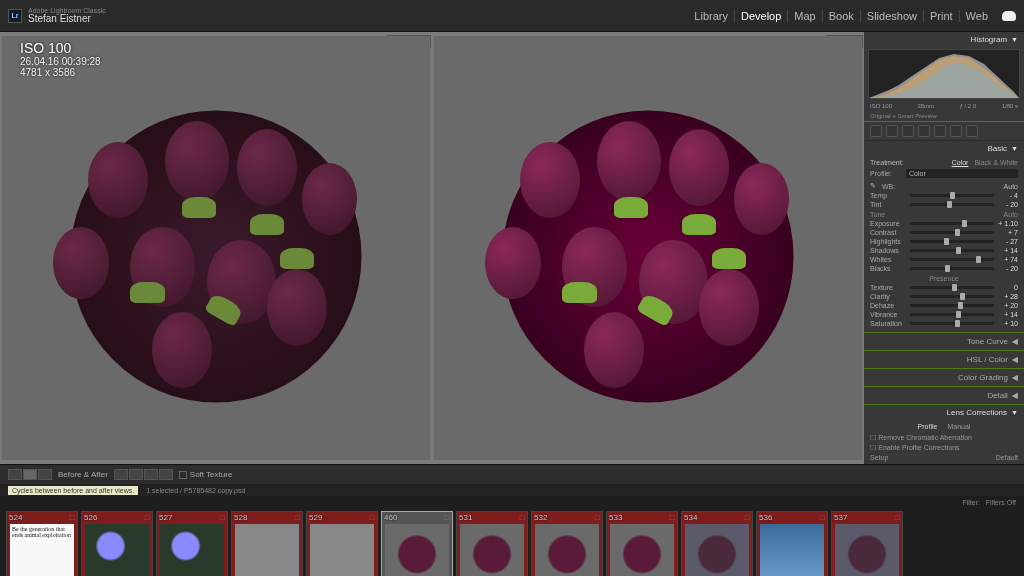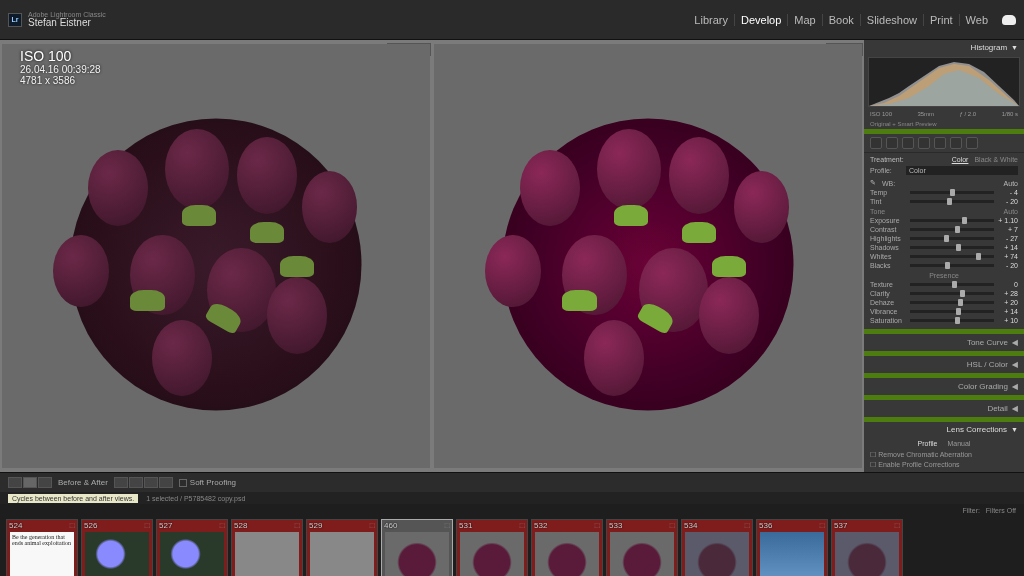--- a/index.html
+++ b/index.html
@@ -1,18 +1,18 @@
 <!DOCTYPE html>
 <html><head>
 <meta charset="utf-8">
 <style>
   * { margin: 0; padding: 0; box-sizing: border-box; font-family: "Helvetica Neue", Arial, sans-serif; }
   body { background: #1a1a1a; color: #ccc; width: 1024px; height: 576px; overflow: hidden; font-size: 9px; }
 
-  .topbar { height: 40px; background: #2a2a2a; display: flex; align-items: center; padding: 0 8px; border-bottom: 1px solid #111; }
+  .topbar { height: 32px; background: #2a2a2a; display: flex; align-items: center; padding: 0 8px; border-bottom: 1px solid #111; }
   .topbar .brand { display: flex; align-items: center; gap: 6px; flex: 1; }
   .topbar .brand .logo { width: 14px; height: 14px; background: #0d1b2a; border: 1px solid #555; display: flex; align-items: center; justify-content: center; font-size: 7px; font-weight: bold; color: #9cf; }
   .topbar .brand .info { display: flex; flex-direction: column; line-height: 1; }
   .topbar .brand .app { font-size: 7px; color: #888; }
   .topbar .brand .user { font-size: 10px; color: #ddd; }
   .topbar .modules { display: flex; gap: 0; font-size: 11px; }
   .topbar .modules span { padding: 0 6px; color: #bbb; cursor: pointer; border-right: 1px solid #444; }
   .topbar .modules span.active { color: #fff; font-weight: 500; }
   .topbar .modules span:last-of-type { border-right: none; }
   .topbar .cloud { width: 14px; height: 10px; background: #eee; border-radius: 5px 5px 3px 3px; margin-left: 8px; }
@@ -29,21 +29,21 @@
   .photo .bowl { position: absolute; left: 50%; top: 52%; transform: translate(-50%,-50%); width: 68%; aspect-ratio: 1; border-radius: 50%; background: radial-gradient(circle at 50% 50%, #3a1a2a 0%, #2a0f1a 60%, #1a0a12 100%); }
   .photo.after .bowl { background: radial-gradient(circle at 50% 50%, #5a1a3a 0%, #3a0f2a 60%, #2a0a1a 100%); filter: saturate(1.4) contrast(1.15); }
   .photo .fruit { position: absolute; border-radius: 50%; background: radial-gradient(circle at 35% 30%, #6b2848, #3a1528); }
   .photo.after .fruit { background: radial-gradient(circle at 35% 30%, #8b2858, #4a1530); }
   .photo .leaf { position: absolute; width: 8%; height: 5%; background: #6a8a3a; border-radius: 40% 40% 20% 20%; }
   .photo.after .leaf { background: #7aaa3a; }
   .photo .floor { position:absolute; inset:0; background: repeating-linear-gradient(0deg, rgba(0,0,0,0.08) 0 40px, transparent 40px 80px), repeating-linear-gradient(90deg, rgba(0,0,0,0.08) 0 40px, transparent 40px 80px), #757575; z-index:-1;}
   .photo.after .floor { background: repeating-linear-gradient(0deg, rgba(0,0,0,0.12) 0 40px, transparent 40px 80px), repeating-linear-gradient(90deg, rgba(0,0,0,0.12) 0 40px, transparent 40px 80px), #858585; }
 
   .rightpanel { width: 160px; background: #383838; display: flex; flex-direction: column; font-size: 8px; color: #bbb; overflow: hidden; }
-  .rp-sec { border-bottom: 5px solid #4d7c0f; }
+  .rp-sec { border-bottom: 1px solid #4d7c0f; }
   .rp-head { display: flex; justify-content: flex-end; padding: 3px 6px; color: #ddd; gap: 4px; align-items: center; cursor: pointer; }
   .rp-head .tri { font-size: 7px; }
   .histo { height: 50px; background: #222; margin: 2px 4px; position: relative; border: 1px solid #444; }
   .histo svg { position: absolute; inset: 0; }
   .histo-info { display: flex; justify-content: space-between; font-size: 6px; padding: 2px 6px; color: #999; }
   .histo-sub { font-size: 6px; padding: 2px 6px; color: #888; }
   .iconrow { display: flex; gap: 4px; padding: 3px 6px; border-bottom: 1px solid #2a2a2a; }
   .iconrow .ib { width: 12px; height: 12px; border: 1px solid #555; background: #333; border-radius: 2px; }
 
   .basic-body { padding: 3px 6px; }
@@ -182,20 +182,24 @@
       <div class="ib"></div>
       <div class="ib"></div>
       <div class="ib"></div>
       <div class="ib"></div>
       <div class="ib"></div>
       <div class="ib"></div>
       <div class="ib"></div>
     </div>
 
     <div class="rp-sec">
+      <div class="rp-head">
+          <span>Basic</span>
+          <span class="tri">▼</span>
+        </div>
       <div class="basic-body">
         <div class="treat">
             <span>Treatment:</span>
             <span class="opts"><span class="on">Color</span><span>Black &amp; White</span></span>
           </div>
         <div class="bb-row">
             <span class="lab">Profile:</span>
             <span style="flex:1;background:#222;padding:1px 3px">Color</span>
           </div>
         <div class="bb-row" style="margin-top:4px">
@@ -352,21 +356,21 @@
   </div>
   <span>Before &amp; After</span>
   <div class="grp">
     <div class="tb"></div>
     <div class="tb"></div>
     <div class="tb"></div>
     <div class="tb"></div>
   </div>
   <div class="chk">
       <div class="box"></div>
-      <span>Soft Proofing</span>
+      <span>Soft Texture</span>
     </div>
 </div>
 <div class="tooltip-row">
   <span class="tip">Cycles between before and after views.</span>
   <span>1 selected / P5785482 copy.psd</span>
 </div>
 
 <div class="filmstrip">
   <div class="fs-head">
     <span></span>

